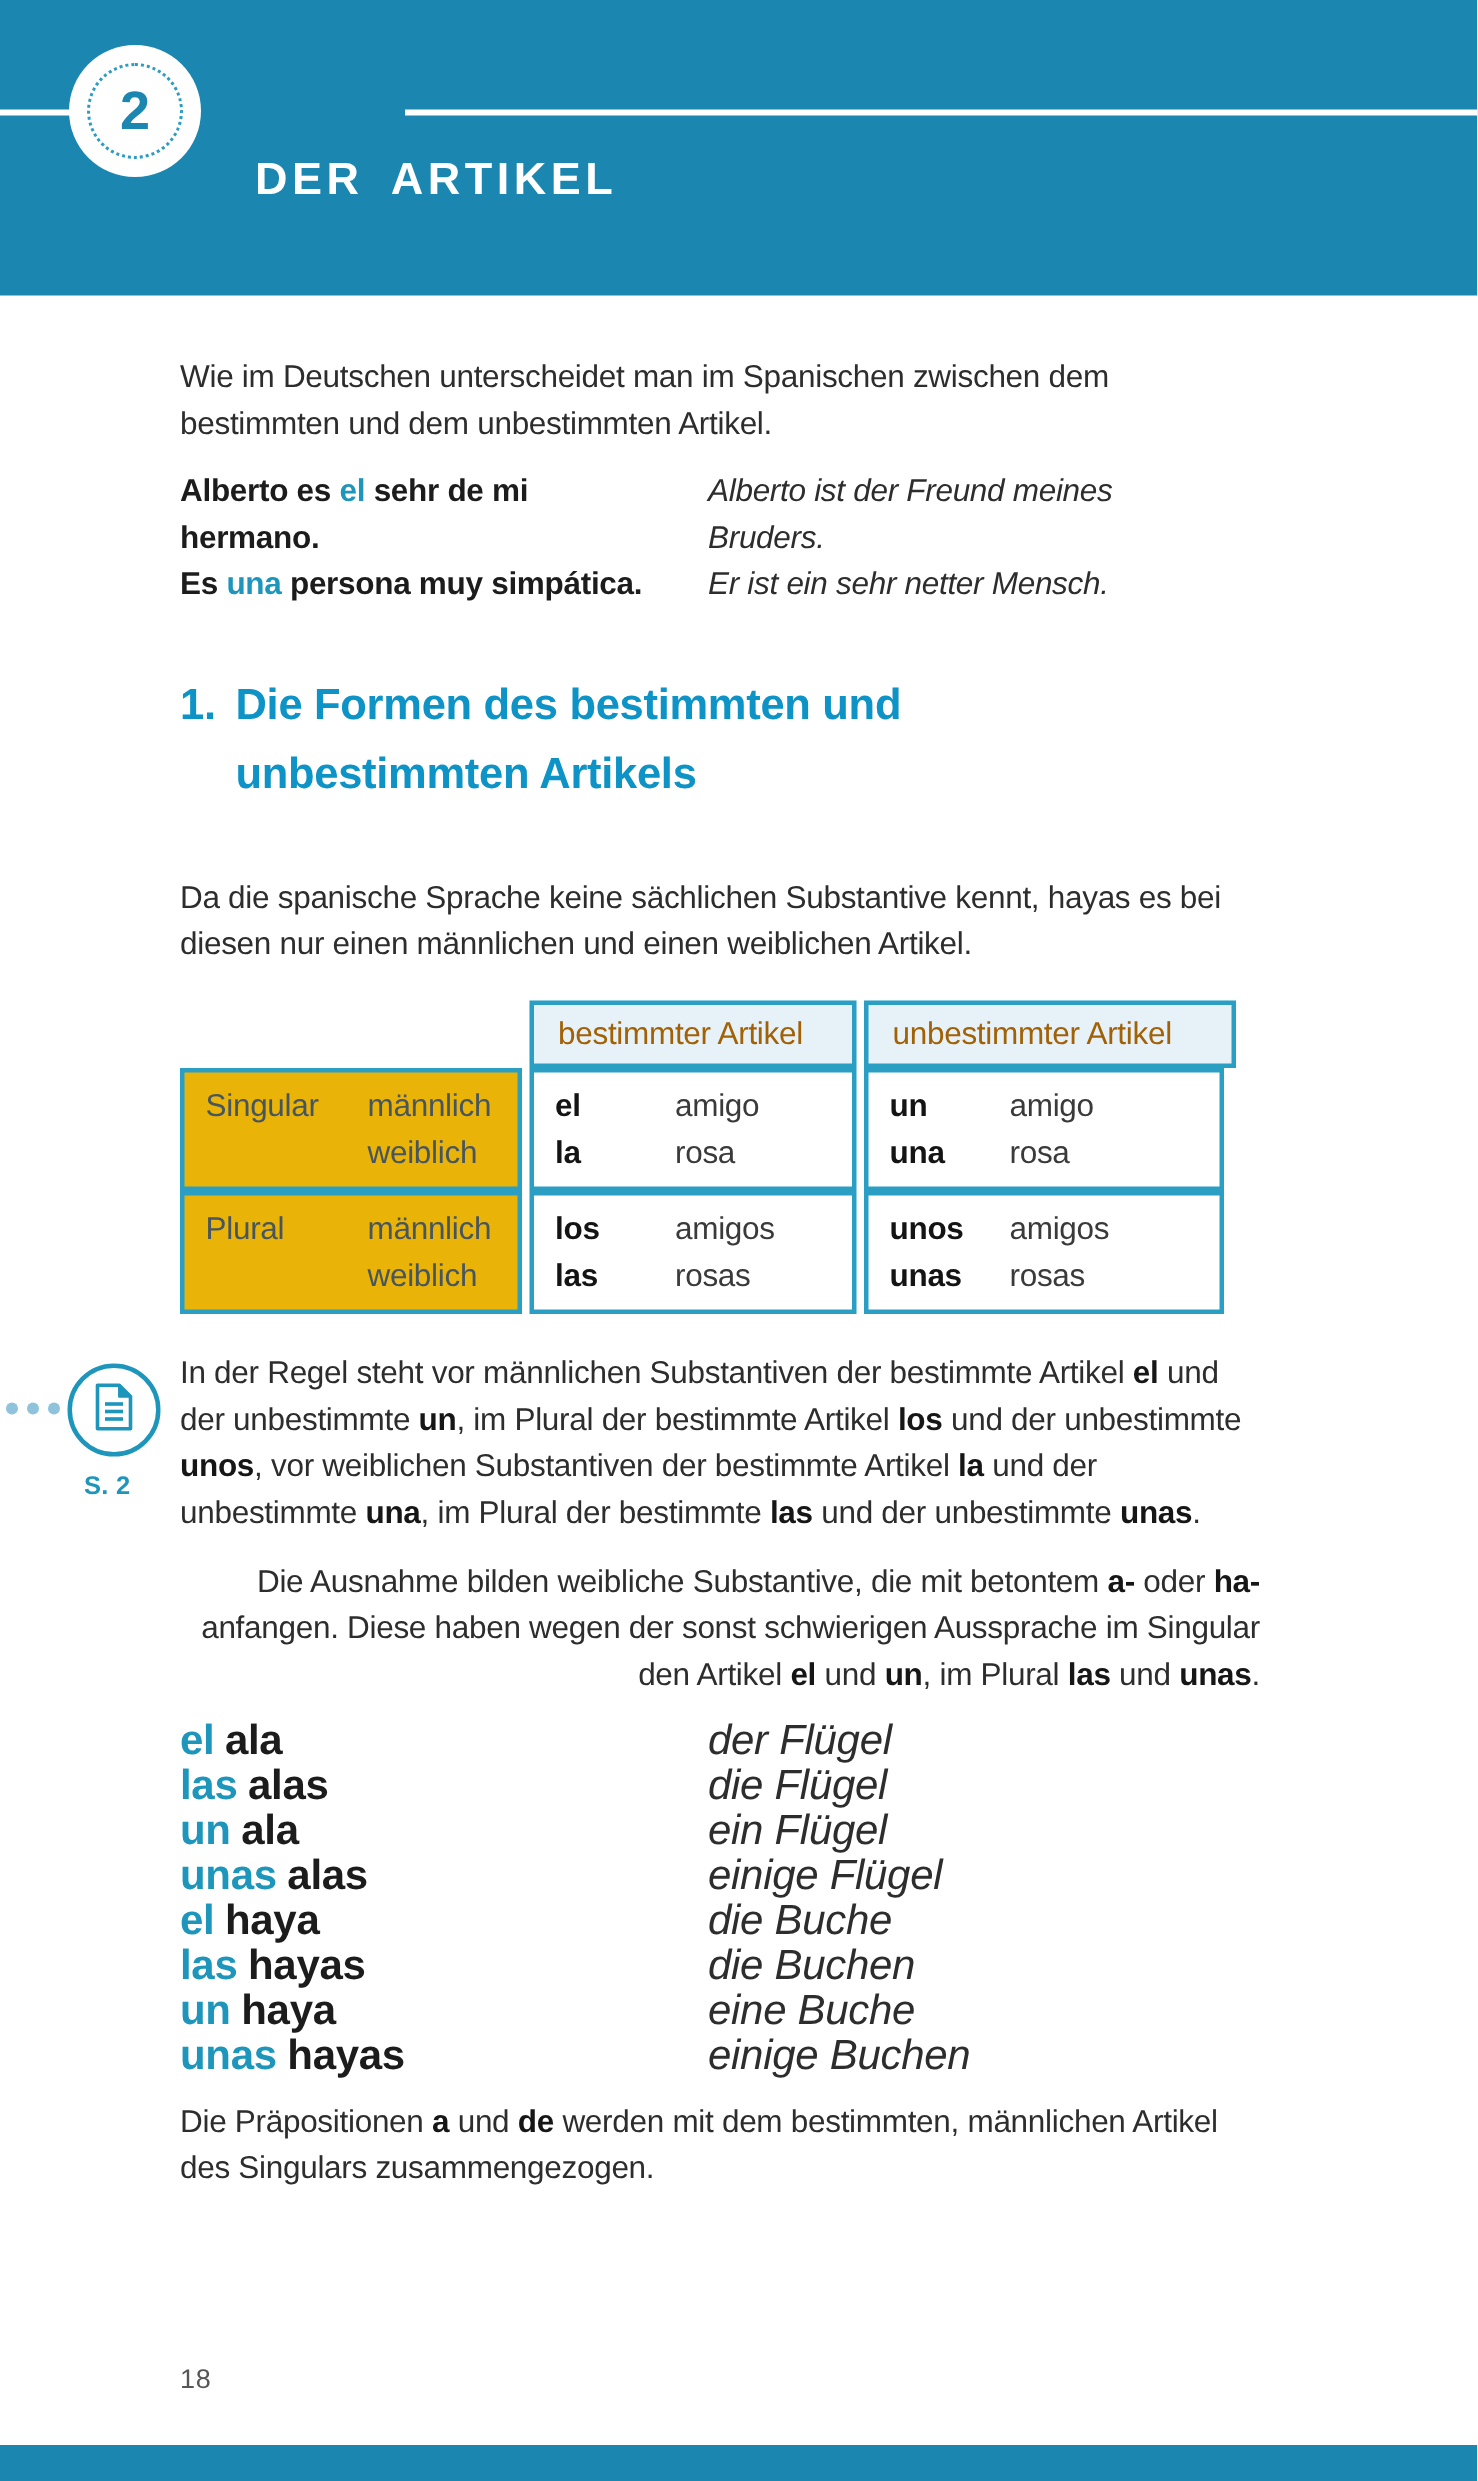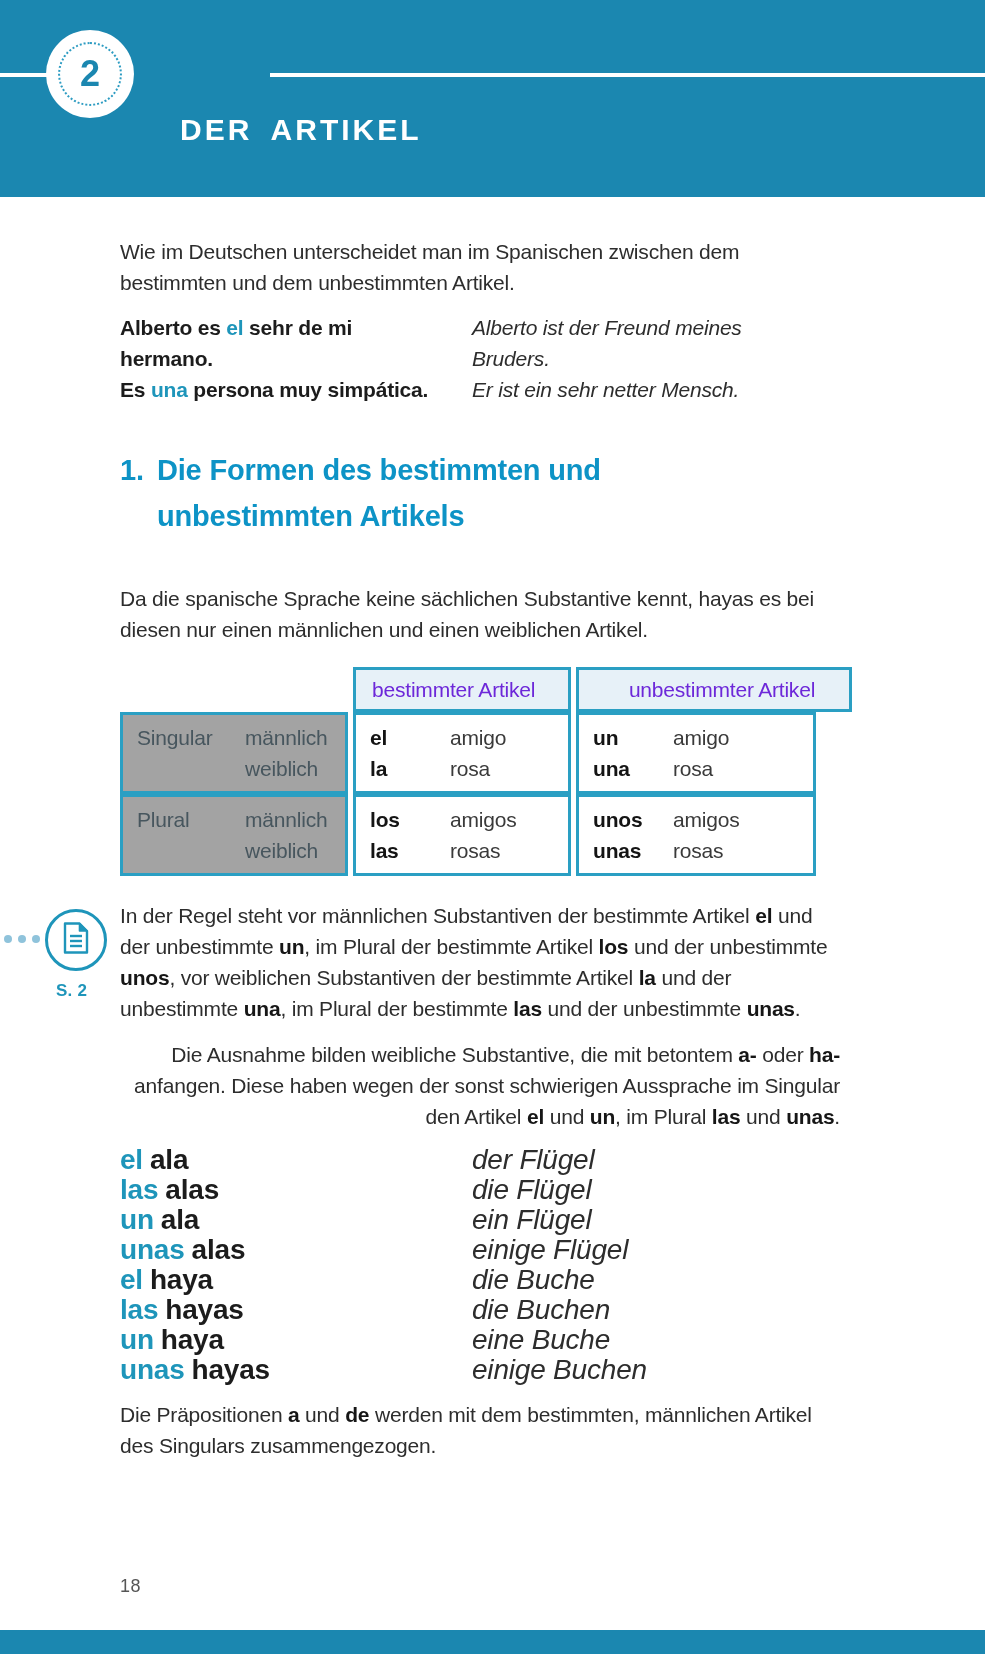--- a/index.html
+++ b/index.html
@@ -23,21 +23,21 @@
     display:flex;align-items:center;justify-content:center;
   }
   .dotted-ring{
     position:absolute;left:12px;top:12px;right:12px;bottom:12px;
     border:2px dotted #2d9cc2;border-radius:50%;
   }
   .chapter-num{
     font-size:36px;font-weight:700;color:#1b87b0;line-height:1;
   }
   .chapter-title{
-    position:absolute;left:168px;top:101px;margin:12px;
+    position:absolute;left:168px;top:101px;margin:2px;
     color:#ffffff;font-size:30px;font-weight:700;
     letter-spacing:3px;word-spacing:8px;text-transform:uppercase;
   }
 
   
   .content{padding:16px 0 0 120px;width:750px;margin-top:23px;}
   .body{
     margin:0;width:720px;
     font-size:21px;line-height:31px;letter-spacing:-0.2px;
   }
@@ -59,27 +59,27 @@
   }
   .sec-num{width:37px;flex-shrink:0;}
 
   .para-forms{margin-top:44px;}
 
   
   .gram-table{margin-top:22px;font-size:21px;line-height:31px;letter-spacing:-0.2px;}
   .t-header{display:flex;margin-left:233px;gap:5px;}
   .t-hcell{
     box-sizing:border-box;border:3px solid #2a9fc3;background:#e7f1f8;
-    color:#6d28d9;padding:4px 0 4px 16px;
+    color:#a16207;padding:4px 0 4px 16px;
   }
   .t-hcell.h2{width:218px;}
-  .t-hcell.h3{width:276px;text-align:center;}
+  .t-hcell.h3{width:248px;}
   .t-row{display:flex;gap:5px;}
   .t-cell{box-sizing:border-box;border:3px solid #2a9fc3;padding:7px 0 7px 14px;background:#ffffff;}
-  .t-cell.c1{width:228px;background:#a3a3a3;display:flex;color:#47565e;}
+  .t-cell.c1{width:228px;background:#eab308;display:flex;color:#47565e;}
   .t-cell.c2{width:218px;}
   .t-cell.c3{width:240px;}
   .rowlabel{width:108px;flex-shrink:0;}
   .genders span{display:block;}
   .pair{display:flex;}
   .pair .art{width:80px;flex-shrink:0;font-weight:700;color:#141414;}
   .pair .noun{color:#3a3a3a;}
 
   .para-rule{margin-top:24px;}
   .para-exception{margin-top:15px;text-align:right;}

